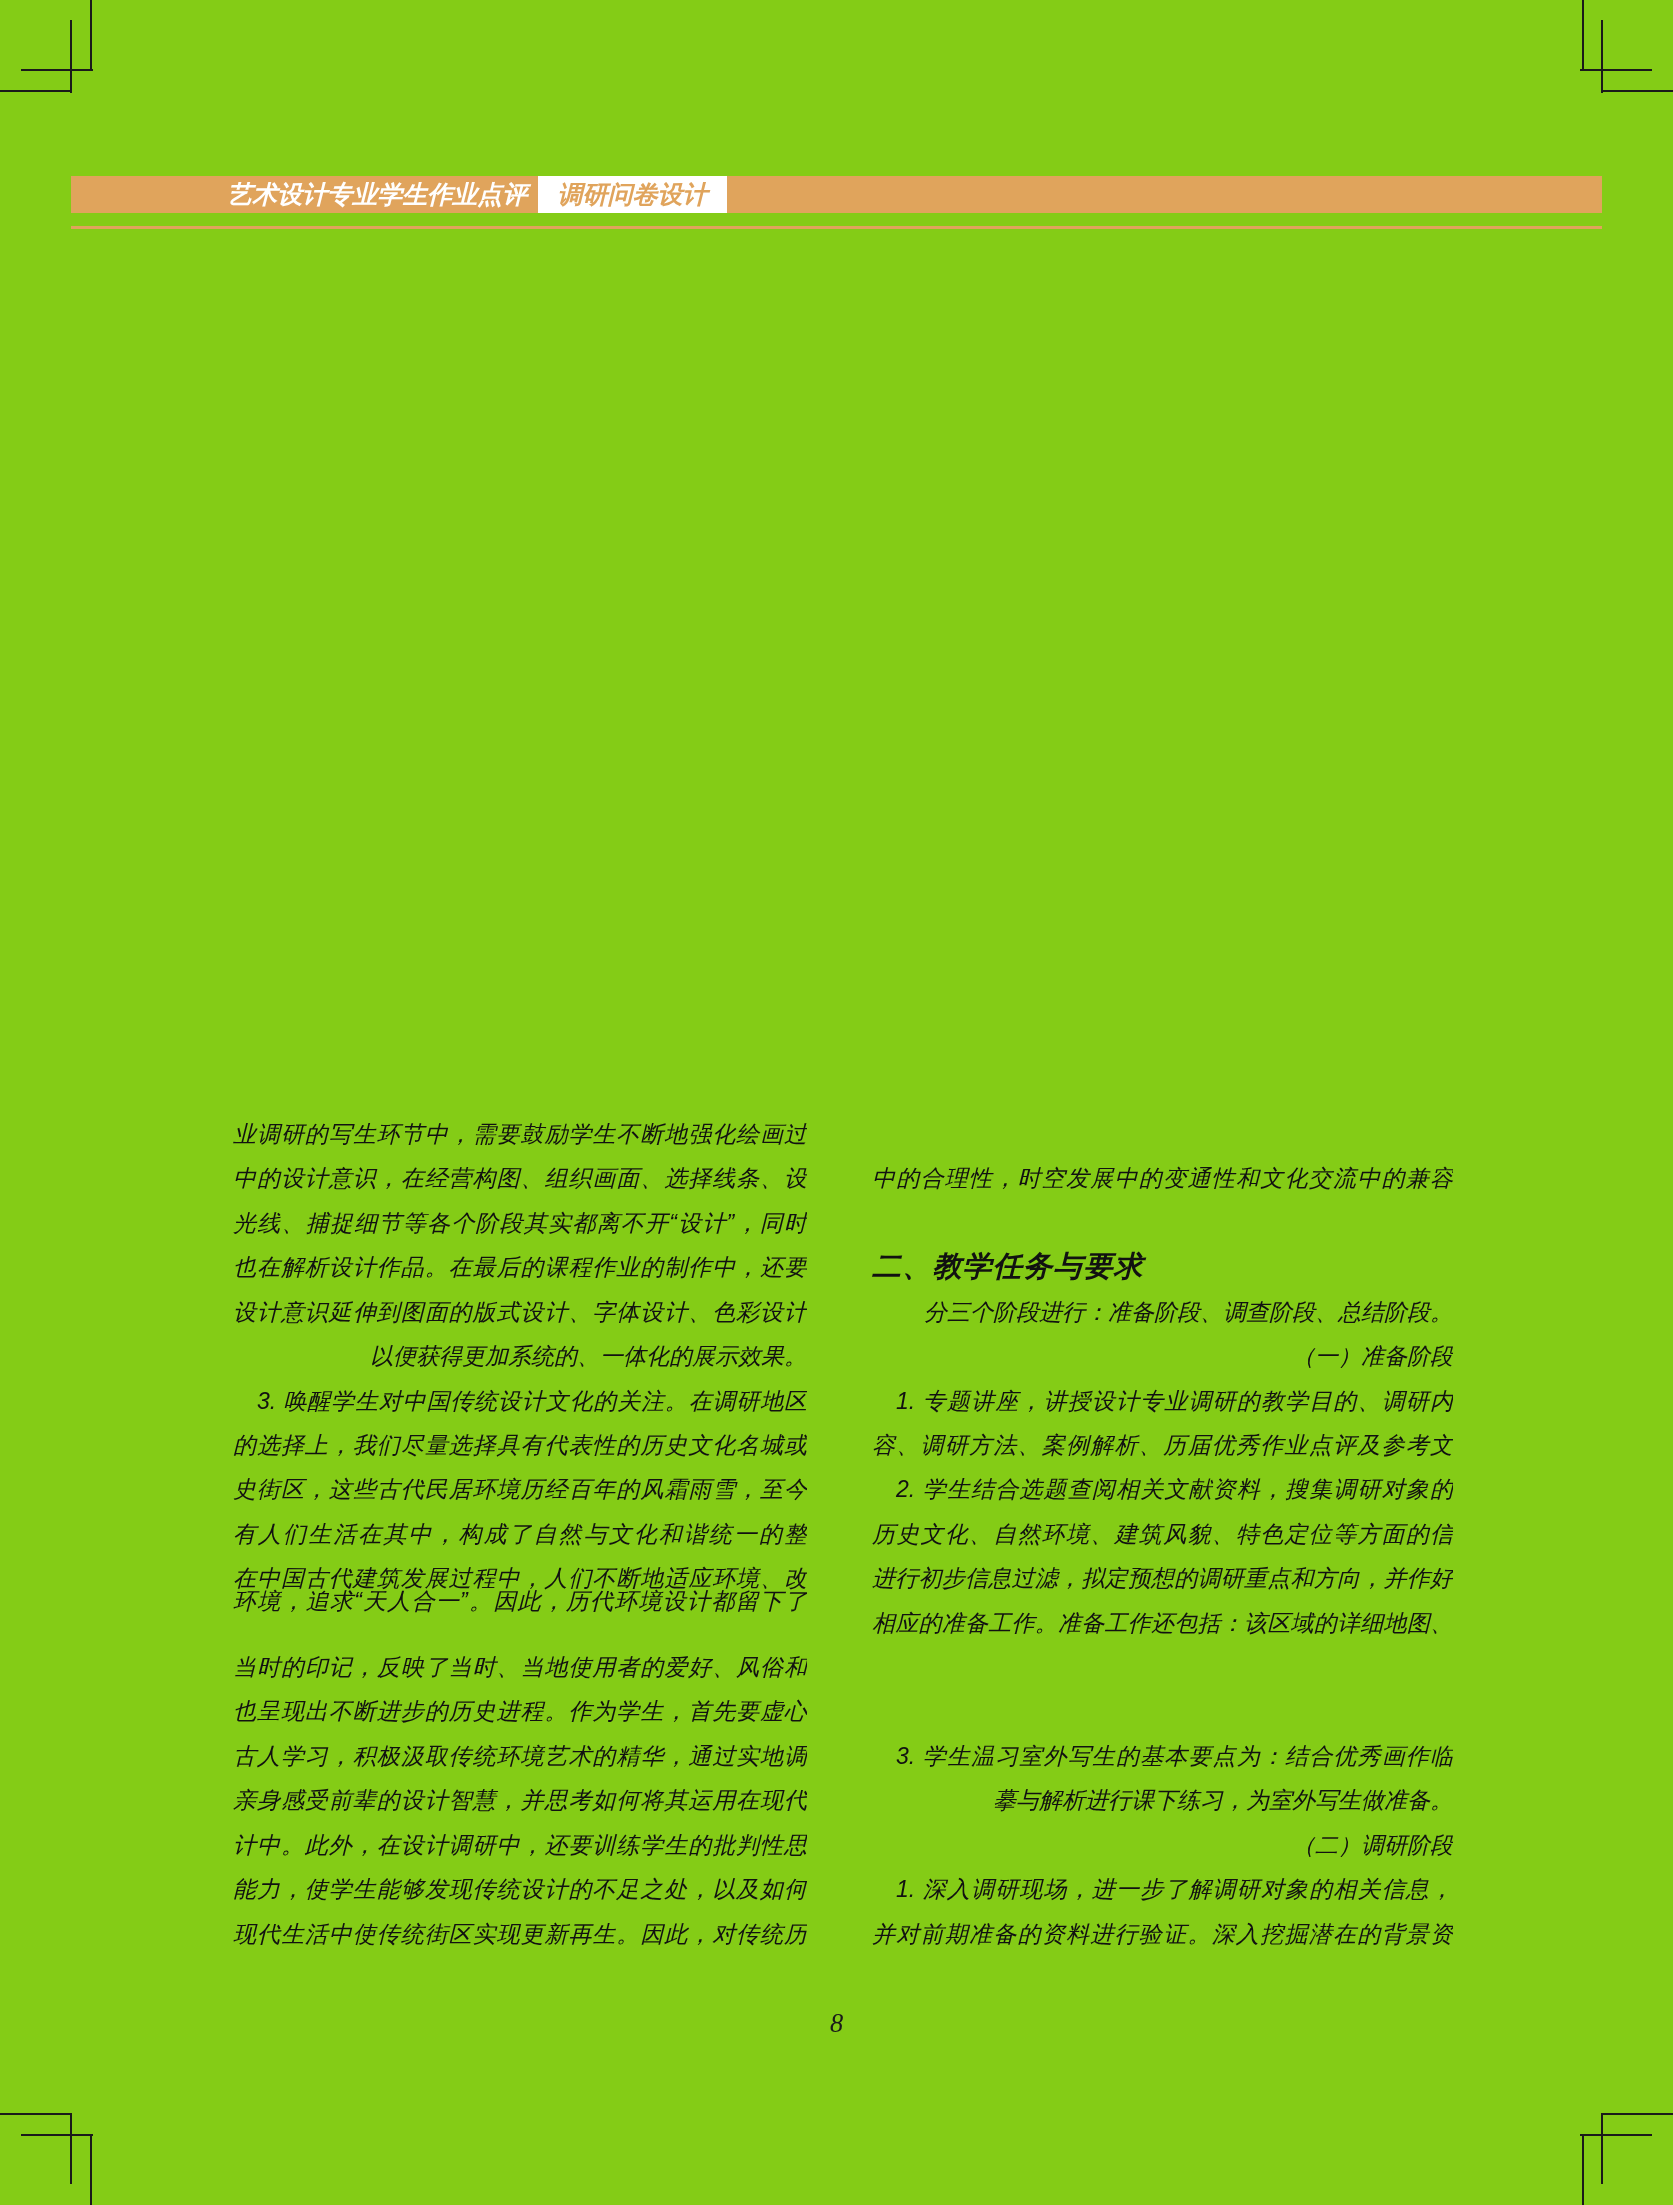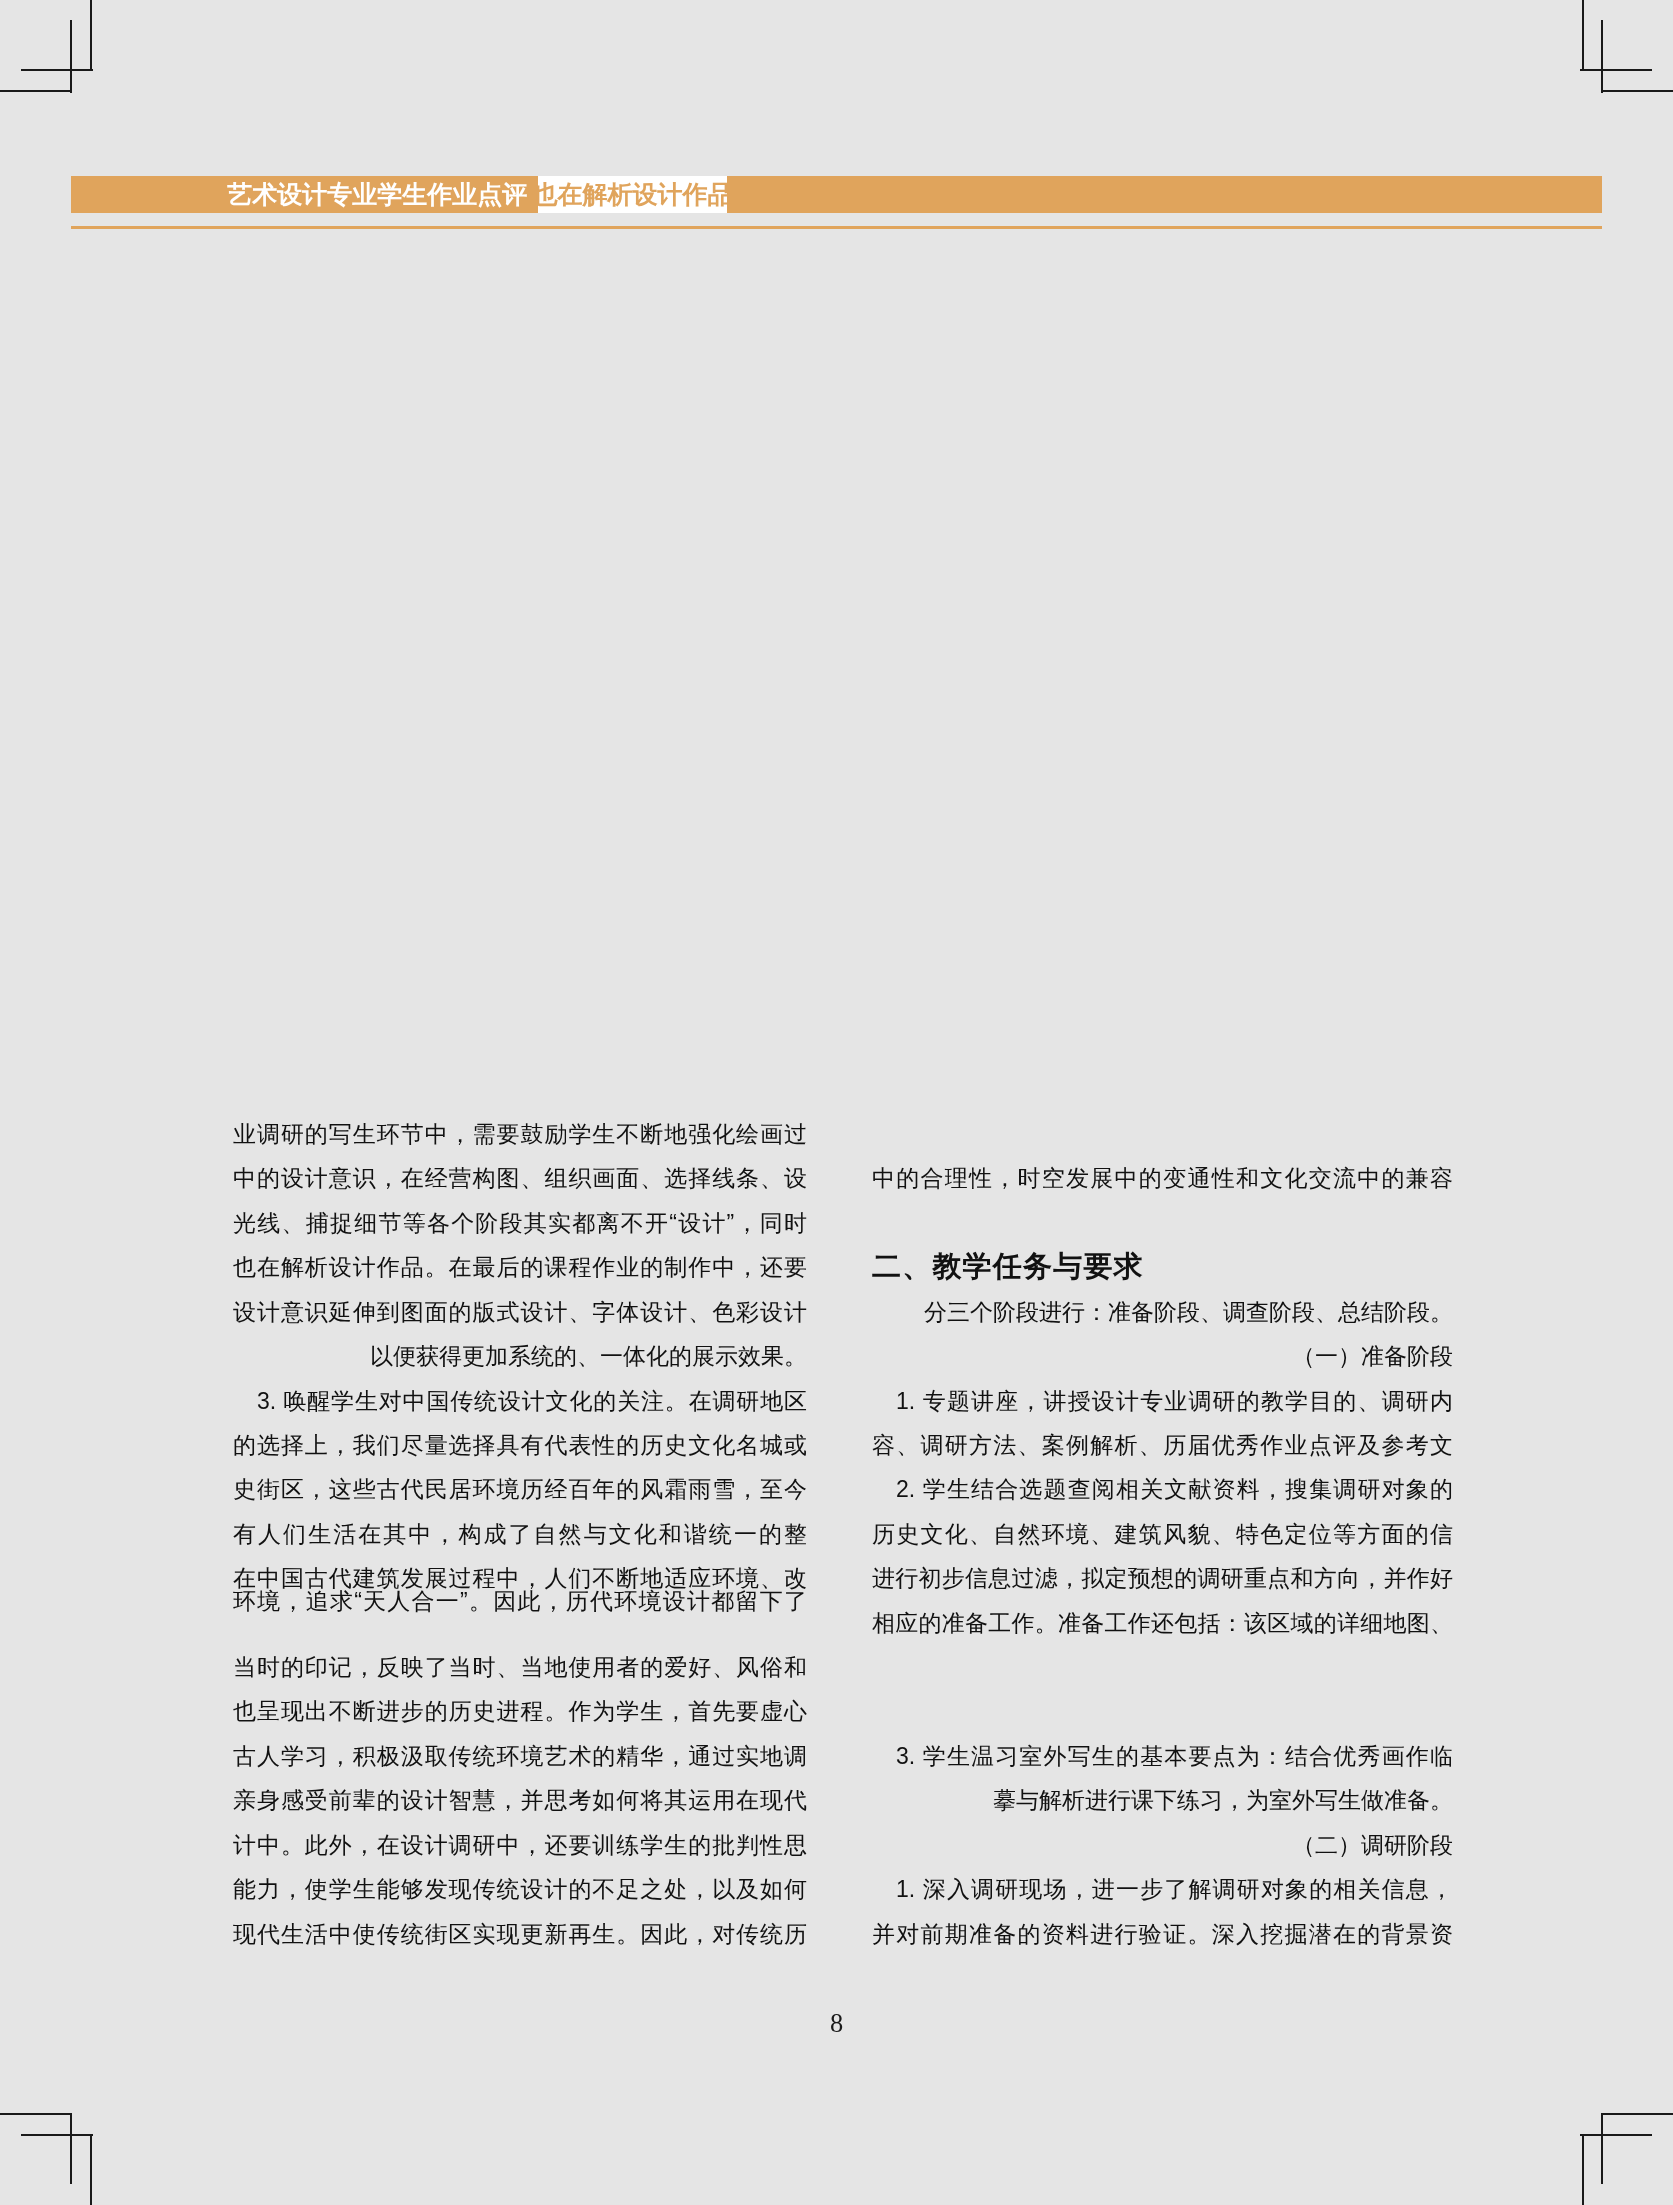--- a/index.html
+++ b/index.html
@@ -1,21 +1,22 @@
 <!DOCTYPE html>
 <html style="--accent: #e0a45c;font-size:9.6px"><head>
 <meta charset="utf-8">
 <style>
   html,body{margin:0;padding:0;background:#ffffff;}
   .page{
     position:relative;
     width:1673px;height:2205px;
-    background:#e5e5e5;
+    background:#84cc16;
     font-family:"Liberation Sans","DejaVu Sans",sans-serif;
     overflow:hidden;
+    font-style:italic;
   }
   
   .mark{position:absolute;background:#1a1a1a;}
   .m-tl-v1{left:90px;top:0;width:1.8px;height:71px;}
   .m-tl-v2{left:70px;top:20px;width:1.8px;height:73px;}
   .m-tl-h1{left:21px;top:69px;width:72px;height:1.8px;}
   .m-tl-h2{left:0;top:90px;width:72px;height:1.8px;}
   .m-tr-v1{left:1582px;top:0;width:1.8px;height:71px;}
   .m-tr-v2{left:1601px;top:20px;width:1.8px;height:73px;}
   .m-tr-h1{left:1580px;top:69px;width:72px;height:1.8px;}
@@ -100,21 +101,21 @@
   <div class="mark m-br-h1"></div>
   <div class="mark m-br-h2"></div>
   <div class="mark m-br-v1"></div>
   <div class="mark m-br-v2"></div>
 
   <div class="band">
     <div class="band-seg band-left">
       <span class="band-left-text">艺术设计专业学生作业点评</span>
     </div>
     <div class="band-gap">
-      <span class="band-gap-text">也在解析设计作品</span>
+      <span class="band-gap-text">调研问卷设计</span>
     </div>
     <div class="band-seg band-right"></div>
   </div>
   <div class="band-rule"></div>
 
   <div class="col col-left">
       <div class="tline fill" style="top: 0px;">业调研的写生环节中，需要鼓励学生不断地强化绘画过程</div>
       <div class="tline fill" style="top: 44px;">中的设计意识，在经营构图、组织画面、选择线条、设定</div>
       <div class="tline fill" style="top: 89px;">光线、捕捉细节等各个阶段其实都离不开“设计”，同时</div>
       <div class="tline fill" style="top: 133px;">也在解析设计作品。在最后的课程作业的制作中，还要将</div>

